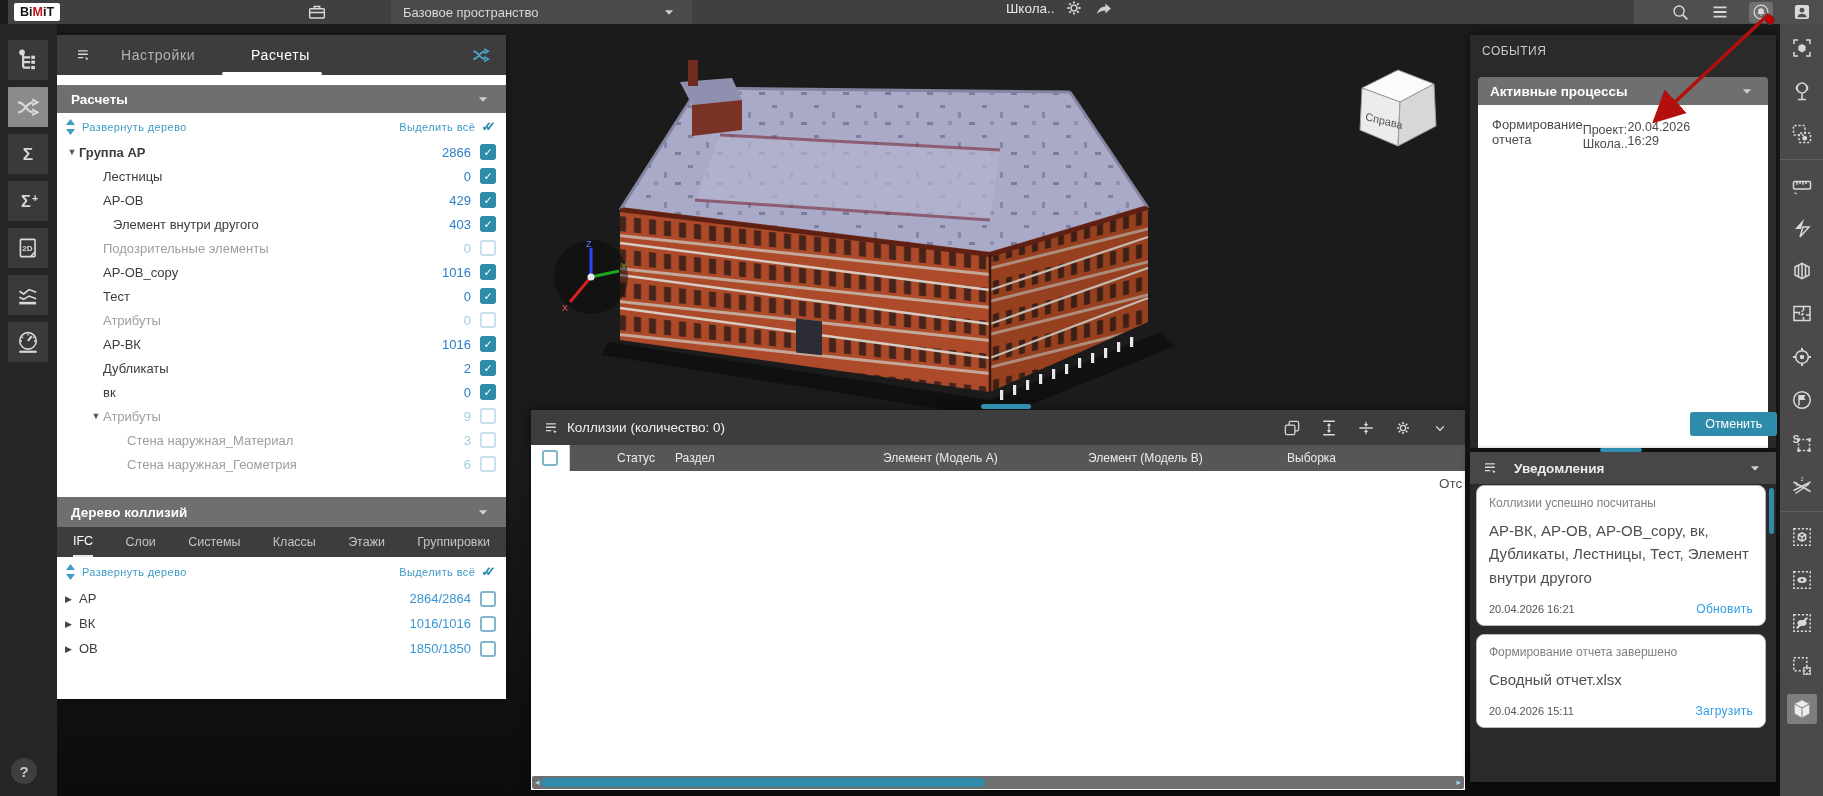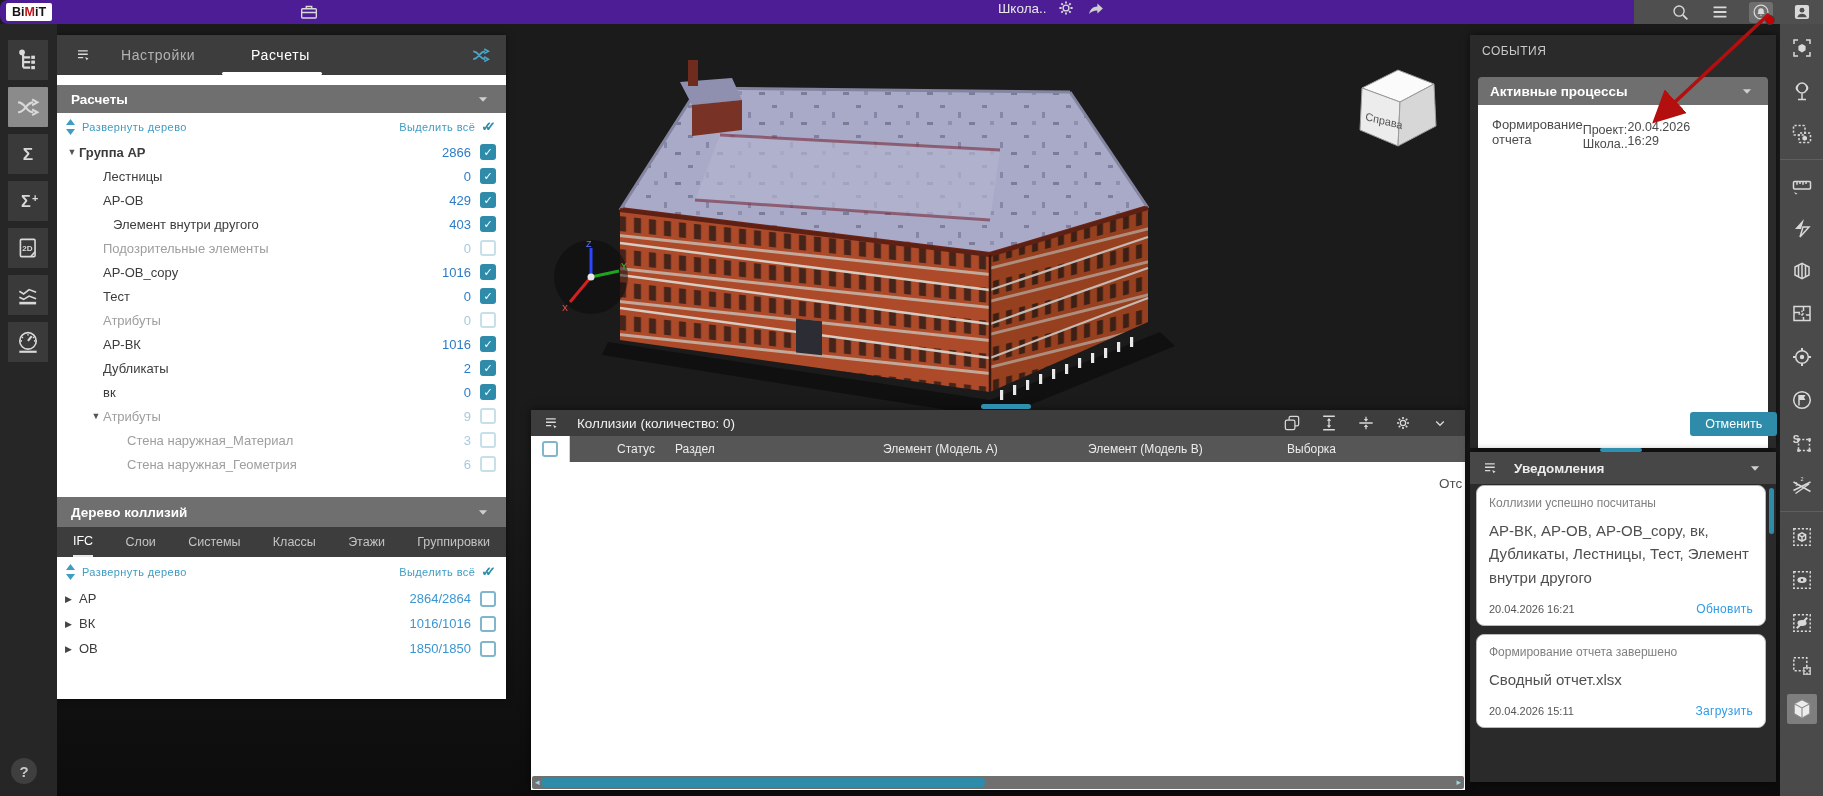--- a/index.html
+++ b/index.html
@@ -2,21 +2,21 @@
 <html><head>
 <meta charset="utf-8">
 <style>
   html,body{margin:0;padding:0;background:#111;}
   .app{position:relative;width:1823px;height:796px;overflow:hidden;background:#1c1c1c;
        font-family:"Liberation Sans",sans-serif;-webkit-font-smoothing:antialiased;}
   .abs{position:absolute;}
   svg{display:block;}
 
   
-  .topbar{position:absolute;top:0;left:0;right:0;height:24px;background:#4c1d95;z-index:50;border-radius:8px;}
+  .topbar{position:absolute;top:0;left:8px;right:0;height:24px;background:#404040;z-index:50;}
   .logo{position:absolute;left:6px;top:3px;height:18px;background:#fff;border-radius:2px;
         padding:0 6px;display:flex;align-items:center;font-weight:800;font-size:12.5px;color:#151515;}
   .logo .m{color:#c01616;}
   .tb-seg{position:absolute;top:0;height:24px;background:#4a4a4a;display:flex;align-items:center;}
   .tb-ws{left:383px;width:277px;padding:0 12px;justify-content:space-between;}
   .tb-ws span{font-size:13px;color:#d8d8d8;}
   .tb-ic{width:22px;height:22px;display:flex;align-items:center;justify-content:center;}
   .tb-center{position:absolute;left:998px;top:0;height:16px;display:flex;align-items:center;gap:8px;}
   .tb-center .proj{font-size:13.5px;color:#e8e8e8;}
   .tb-right{position:absolute;right:0;top:0;height:24px;width:189px;background:#4f4f4f;
@@ -70,21 +70,21 @@
   .ct-row .val{font-size:13px;color:#3b96d2;margin-right:9px;}
 
   
   .viewport{position:absolute;left:57px;right:43px;top:24px;bottom:0;
             background:linear-gradient(#1b1b1b 55%,#0c0c0c);z-index:1;}
 
   
   .cpanel{position:absolute;left:531px;top:410px;width:934px;height:380px;background:#fff;z-index:20;
           box-shadow:0 0 8px rgba(0,0,0,.55);}
   .grab{position:absolute;height:5px;width:50px;background:#2e8faf;border-radius:3px;}
-  .cp-head{height:26px;background:#3d3d3d;display:flex;align-items:center;padding:0 14px 0 10px;gap:10px;}
+  .cp-head{height:35px;background:#3d3d3d;display:flex;align-items:center;padding:0 14px 0 10px;}
   .cp-title{color:#f0f0f0;font-size:13.5px;flex:1;margin-left:4px;}
   .cp-icons{display:flex;align-items:center;gap:15px;}
   .cp-cols{position:relative;height:26px;background:#565656;}
   .cp-cb-cell{position:absolute;left:0;top:0;width:38px;height:26px;background:#fff;
               display:flex;align-items:center;justify-content:center;border-right:1px solid #d2d2d2;}
   .cp-col{position:absolute;top:6px;font-size:12px;color:#ececec;white-space:nowrap;}
   .cp-empty{position:absolute;left:908px;top:66px;font-size:13.5px;color:#4f4f4f;white-space:nowrap;}
   .hscroll{position:absolute;left:1px;right:1px;bottom:1px;height:13px;background:#707070;border-radius:2px;}
   .hthumb{position:absolute;left:9px;top:2px;width:444px;height:9px;background:#2e8caa;border-radius:4px;}
   .harrow{position:absolute;top:0;font-size:9px;color:#9fd4e4;line-height:13px;}
@@ -219,20 +219,28 @@
         <span>Bi</span>
         <span class="m">M</span>
         <span>iT</span>
       </div>
     <div class="tb-ic abs" style="left:298px;top:1px;">
         <svg width="22" height="22" viewBox="0 0 24 24" fill="none" stroke="#d9d9d9" stroke-width="1.5">
           <rect x="4" y="8.5" width="16" height="10" rx="1"></rect>
           <path d="M9 8.5V6h6v2.5M4 12.5h16"></path>
         </svg>
       </div>
+    <div class="tb-seg tb-ws">
+      <span>Базовое пространство</span>
+      <span class="tb-ic">
+          <svg width="22" height="22" viewBox="0 0 24 24" fill="none" stroke="#d9d9d9" stroke-width="1.5">
+            <path d="M7.5 10l4.5 5 4.5-5z" fill="#cfcfcf" stroke="none"></path>
+          </svg>
+        </span>
+    </div>
     <div class="tb-center">
       <span class="proj">Школа..</span>
       <span class="tb-ic">
           <svg width="22" height="22" viewBox="0 0 24 24" fill="none" stroke="#d9d9d9" stroke-width="1.5">
             <circle cx="12" cy="12" r="3.2"></circle>
             <path d="M12 4.8v2.4M12 16.8v2.4M4.8 12h2.4M16.8 12h2.4M6.9 6.9l1.7 1.7M15.4 15.4l1.7 1.7M17.1 6.9l-1.7 1.7M8.6 15.4l-1.7 1.7" stroke-width="2"></path>
           </svg>
         </span>
       <span class="tb-ic">
           <svg width="22" height="22" viewBox="0 0 24 24" fill="none" stroke="#d9d9d9" stroke-width="1.5">

